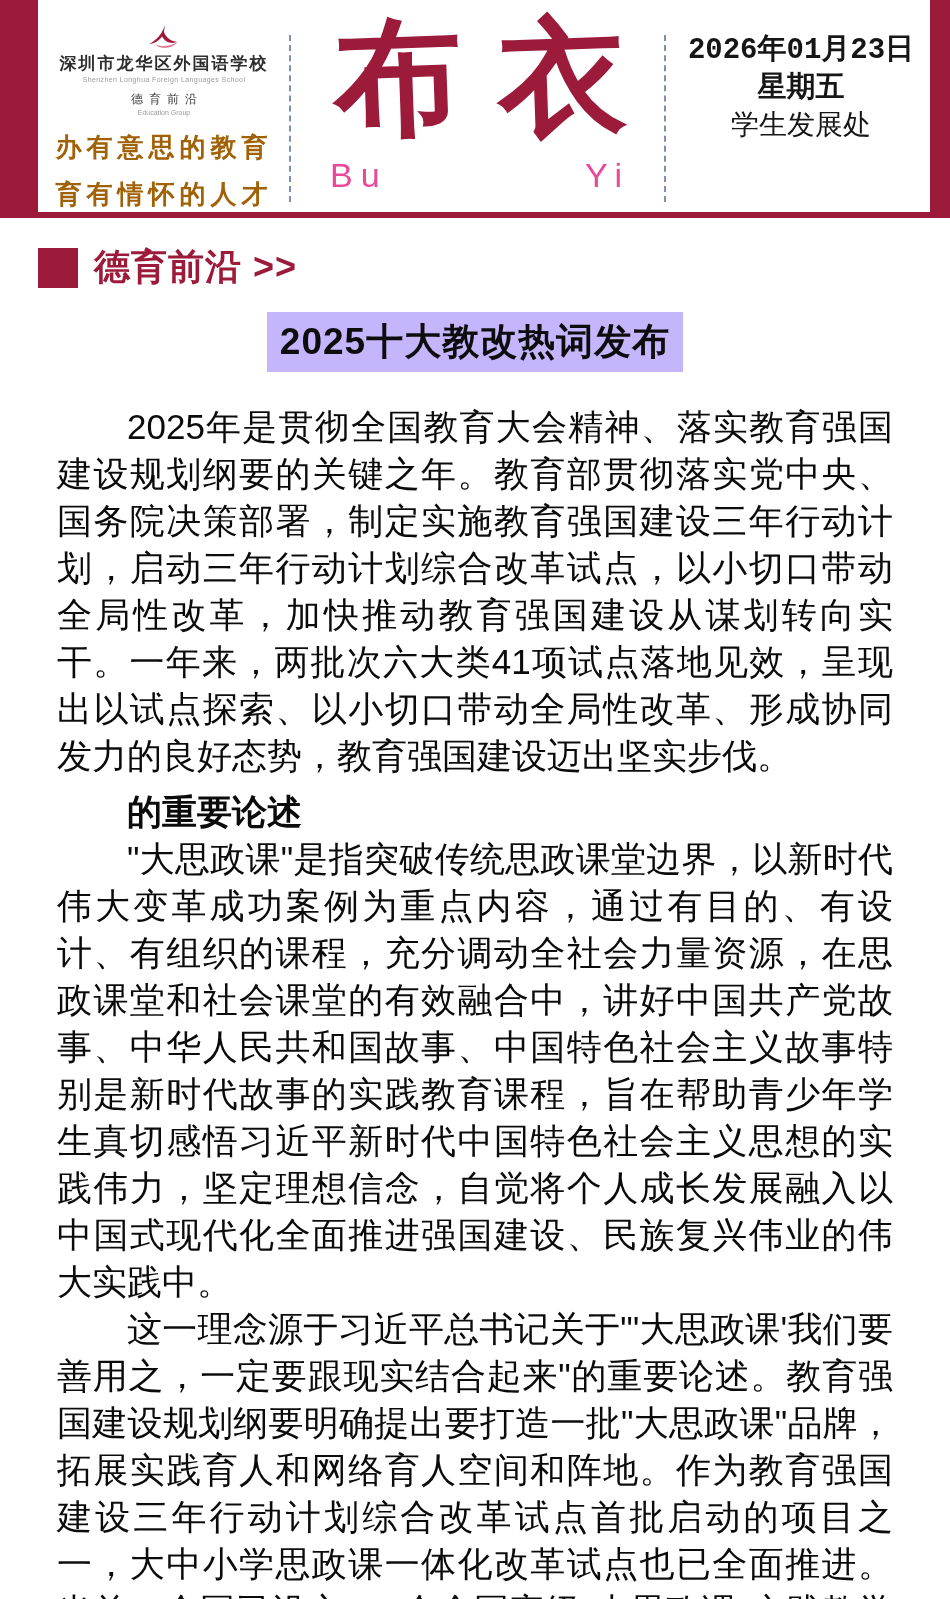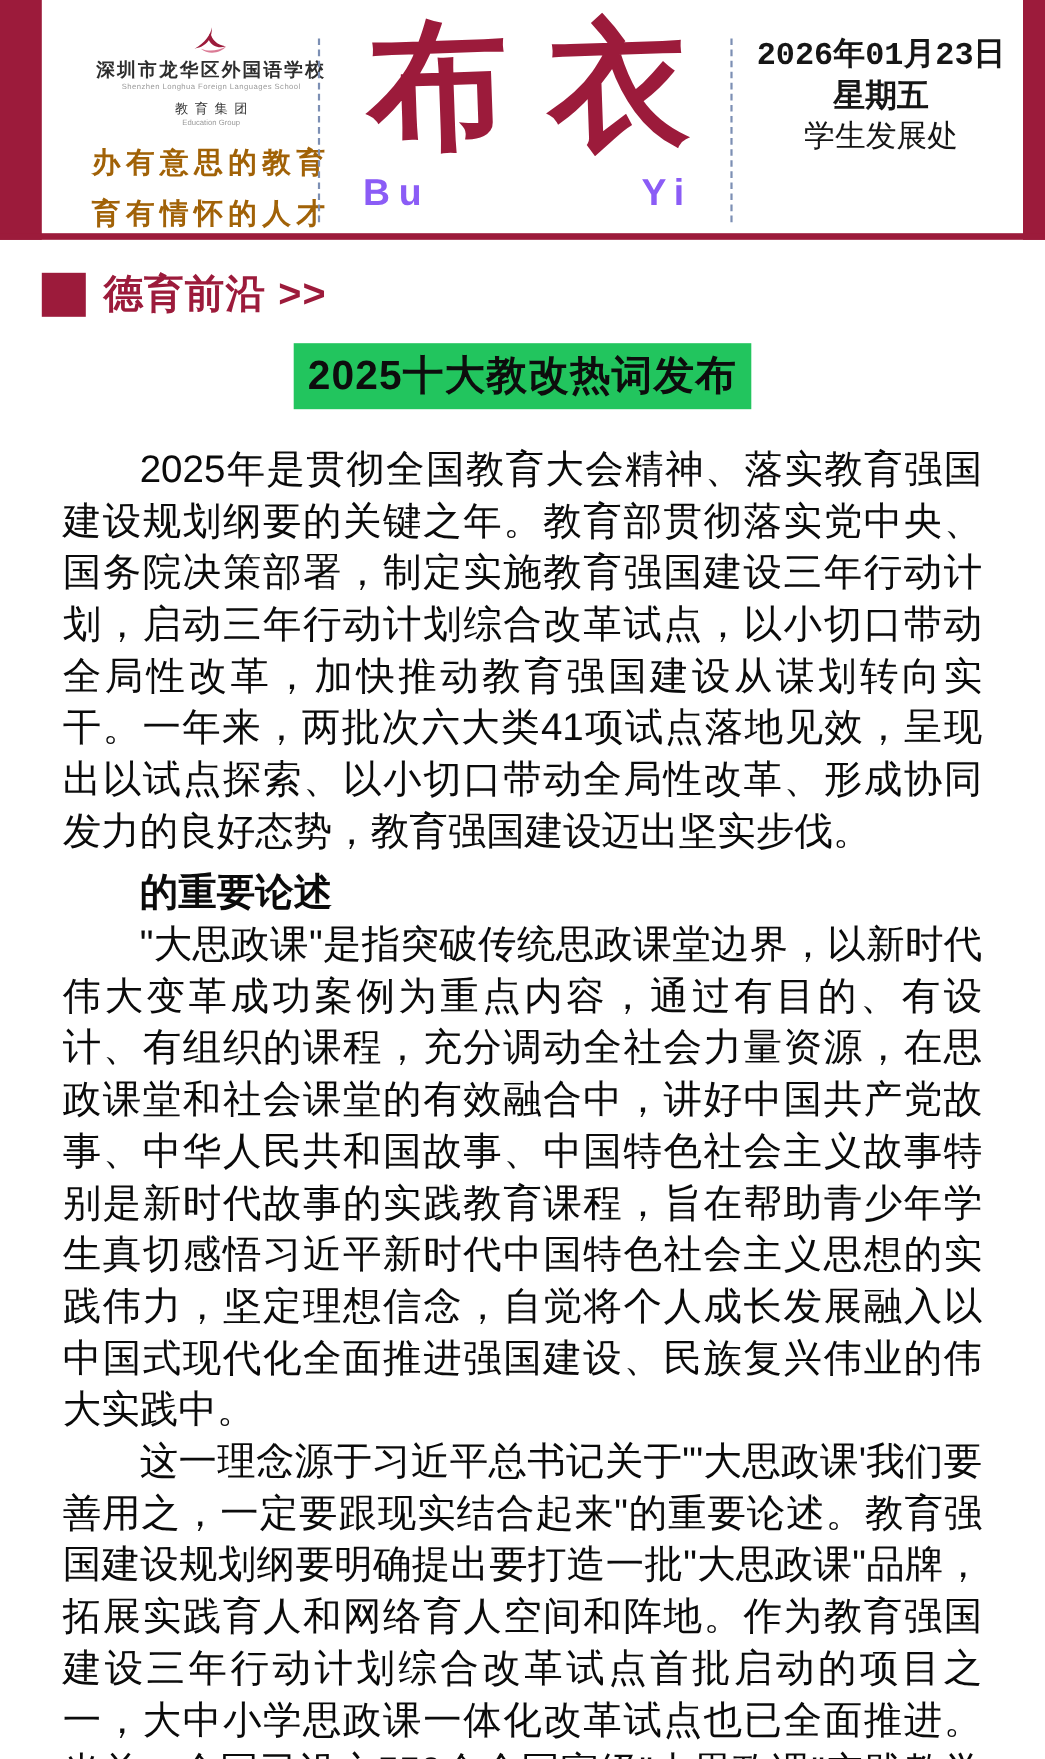--- a/index.html
+++ b/index.html
@@ -17,21 +17,20 @@
   
   .masthead { position: relative; width: 950px; height: 218px; }
   .bar-left  { position: absolute; left: 0; top: 0; width: 38px; height: 218px; background: #9C1B3B; }
   .bar-right { position: absolute; right: 0; top: 0; width: 20px; height: 218px; background: #9C1B3B; }
   .masthead-rule { position: absolute; left: 0; bottom: 0; width: 100%; height: 6px; background: #9C1B3B; }
 
   .logo-block {
     position: absolute; left: 38px; top: 0; width: 252px; height: 212px;
     display: flex; flex-direction: column; align-items: center; justify-content: flex-start;
     padding-top: 24px;
-    margin-left: 28px;
   }
   .logo-mark { width: 104px; height: 62px; }
   .school-name-cn { font-size: 17px; font-weight: 700; color: #2e2e2e; letter-spacing: 2px; margin-top: 2px; white-space: nowrap; }
   .school-name-en { font-size: 7px; color: #9a9a9a; letter-spacing: 0.4px; margin-top: 1px; white-space: nowrap; }
   .group-cn { font-size: 12px; color: #3a3a3a; letter-spacing: 6px; margin-top: 8px; text-indent: 6px; }
   .group-en { font-size: 7px; color: #9a9a9a; margin-top: 1px; }
   .slogan { font-size: 26px; font-weight: 700; color: #a16207; letter-spacing: 5px; margin-top: 14px; white-space: nowrap; }
   .slogan.second { margin-top: 12px; }
 
   .divider { position: absolute; top: 35px; height: 167px; width: 0; border-left: 2px dashed #7C8FB4; }
@@ -44,42 +43,42 @@
   }
   .brand-chars {
     display: flex; gap: 36px; margin-top: 4px;
     font-family: "Liberation Serif", serif;
     font-size: 128px; line-height: 150px; font-weight: 700;
     color: #9C1B3B;
   }
   .brand-char { display: inline-block; transform: rotate(-2deg); }
   .brand-pinyin {
     width: 300px; display: flex; justify-content: space-between;
-    font-size: 34px; font-weight: 700; color: #8b5cf6; letter-spacing: 8px;
+    font-size: 34px; font-weight: 400; color: #ec4899; letter-spacing: 8px;
     margin-top: 2px;
   }
 
   .issue-block {
     position: absolute; left: 672px; top: 32px; width: 258px;
     text-align: center; color: #161616; font-family: Liberation Mono, monospace;
   }
   .issue-date    { font-size: 29px; font-weight: 700; line-height: 38px; white-space: nowrap; }
   .issue-weekday { font-size: 29px; font-weight: 700; line-height: 38px; }
   .issue-dept    { font-size: 28px; font-weight: 400; line-height: 37px; }
   .issue-number  { font-size: 28px; font-weight: 400; line-height: 37px; white-space: pre-wrap; }
 
   
   .section-header { display: flex; align-items: center; margin: 25px 0 12px 38px; }
   .section-square { width: 40px; height: 40px; background: #9C1B3B; flex: 0 0 auto; }
   .section-label { margin-left: 16px; font-size: 36px; font-weight: 700; color: #9C1B3B; letter-spacing: 1px; }
 
   
   .article-title {
     width: 416px; height: 60px; margin: 20px auto 0;
-    background: #22c55e;
+    background: #c4b5fd;
     display: flex; align-items: center; justify-content: center;
     font-size: 37px; font-weight: 700; color: #0d0d0d; letter-spacing: 1px;
   }
   .article-body {
     margin: 31px 57px 0;
     font-size: 35px; line-height: 47px; color: #0b0b0b;
     text-align: justify;
   }
   .article-body p { text-indent: 2em; }
   .article-subheading { font-weight: 700; text-indent: 2em; margin-top: 9px; }
@@ -95,21 +94,21 @@
     <div class="masthead-rule"></div>
 
     <div class="logo-block">
       <svg class="logo-mark" viewBox="0 0 120 72" xmlns="http://www.w3.org/2000/svg">
         <path d="M62,2 C58,22 44,42 18,56 C34,54 48,46 56,32 C60,24 62,12 62,2 Z" fill="#9C1B3B"></path>
         <path d="M58,16 C62,34 74,46 96,50 C80,56 62,50 54,34 C52,28 55,20 58,16 Z" fill="#9C1B3B"></path>
         <path d="M34,56 C54,64 76,62 98,50 C84,68 52,72 34,56 Z" fill="#DB7B95"></path>
       </svg>
       <div class="school-name-cn">深圳市龙华区外国语学校</div>
       <div class="school-name-en">Shenzhen Longhua Foreign Languages School</div>
-      <div class="group-cn">教育集团</div>
+      <div class="group-cn">德育前沿</div>
       <div class="group-en">Education Group</div>
       <div class="slogan">办有意思的教育</div>
       <div class="slogan second">育有情怀的人才</div>
     </div>
 
     <div class="divider divider-left"></div>
 
     <div class="brand-center">
       <div class="brand-chars">
         <span class="brand-char">布</span>

